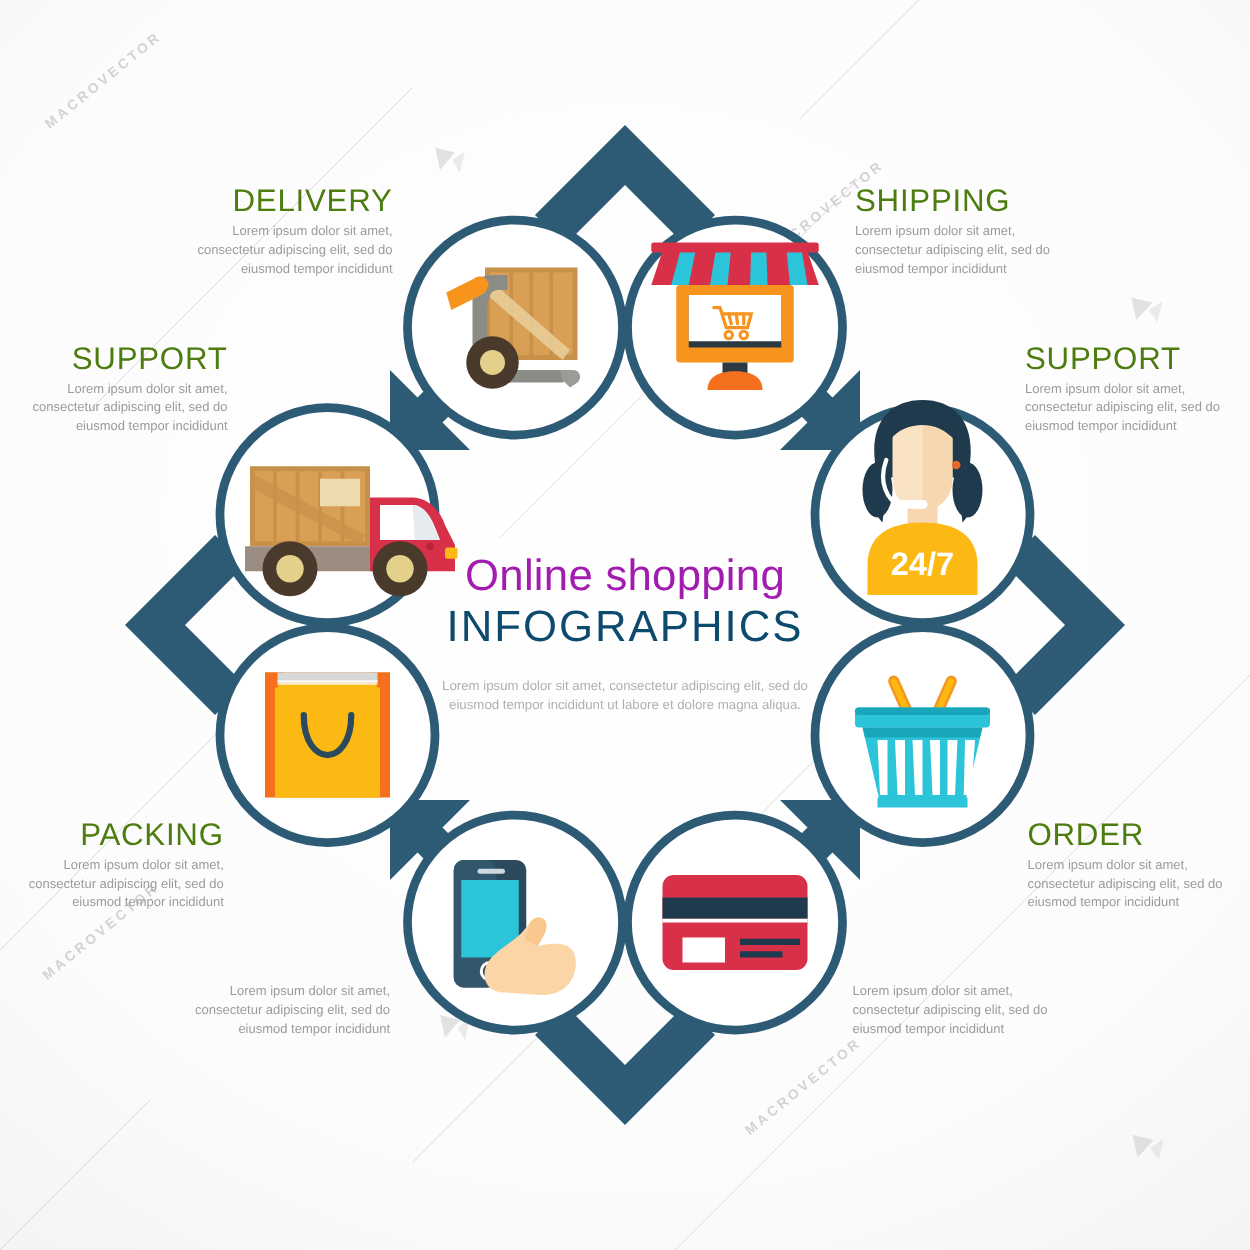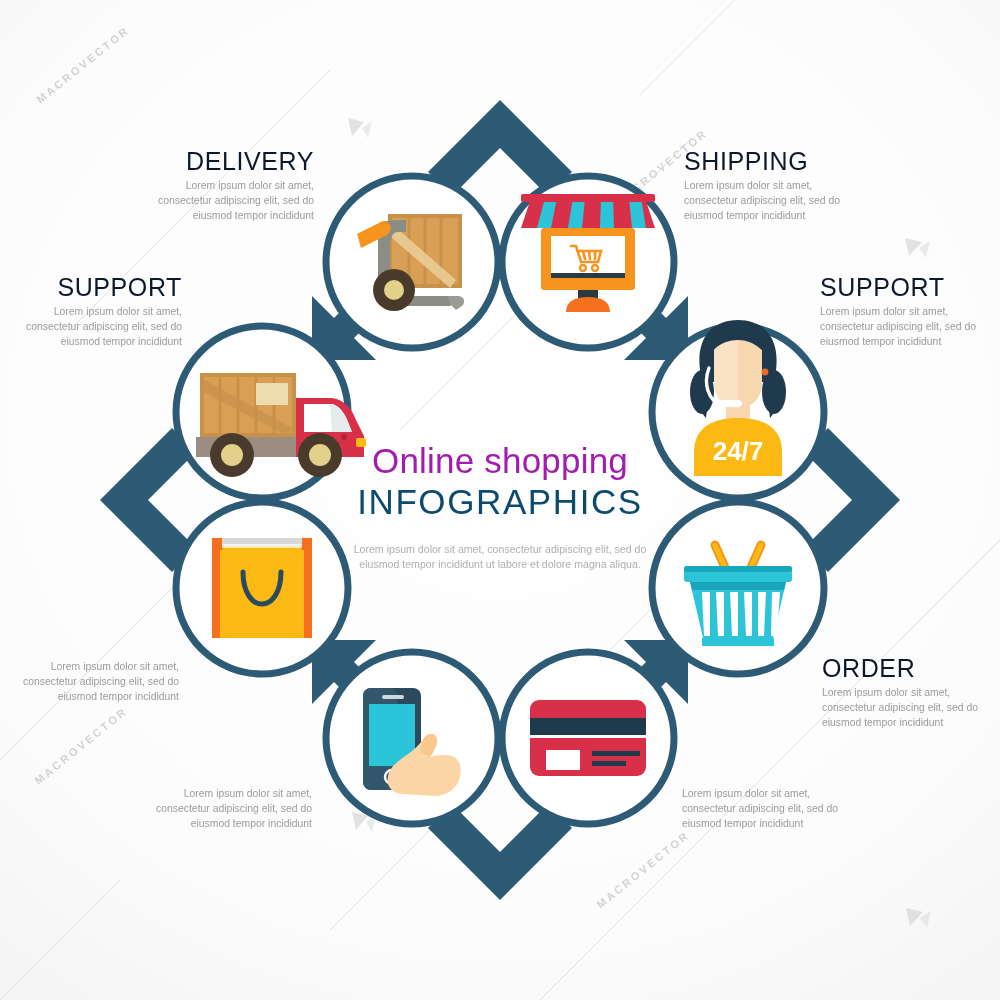--- a/index.html
+++ b/index.html
@@ -10,21 +10,21 @@
       radial-gradient(ellipse 120% 110% at 50% 42%, #ffffff 0%, #fcfcfc 46%, #f3f3f3 70%, #e6e6e6 92%, #dedede 100%);
     overflow:hidden;position:relative;
   }
   .stage{position:absolute;inset:0;}
   .layer{position:absolute;inset:0;}
   svg.full{position:absolute;left:0;top:0;width:1000px;height:1000px;overflow:visible;}
 
   
   .lbl{position:absolute;}
   .lbl .ttl{
-    font-size:25px;letter-spacing:.6px;color:#0f172a;font-weight:400;
+    font-size:25px;letter-spacing:.6px;color:#4d7c0f;font-weight:400;
     line-height:1.05;white-space:nowrap;
   }
   .lbl .dsc{
     font-size:10.4px;line-height:1.42;color:#9b9b9b;margin-top:5px;
     width:172px;
   }
   .lbl.right{text-align:left;}
   .lbl.left{text-align:right;}
   .lbl.left .dsc{margin-left:auto;}
 
@@ -311,20 +311,21 @@
     <div class="ttl">SUPPORT</div>
     <div class="dsc">Lorem ipsum dolor sit amet, consectetur adipiscing elit, sed do eiusmod tempor incididunt</div>
   </div>
 
   <div class="lbl right" style="left:820px;top:274px;width:174px;">
     <div class="ttl">SUPPORT</div>
     <div class="dsc">Lorem ipsum dolor sit amet, consectetur adipiscing elit, sed do eiusmod tempor incididunt</div>
   </div>
 
   <div class="lbl left" style="left:5px;top:655px;width:174px;">
+    <div class="ttl">PACKING</div>
     <div class="dsc">Lorem ipsum dolor sit amet, consectetur adipiscing elit, sed do eiusmod tempor incididunt</div>
   </div>
 
   <div class="lbl right" style="left:822px;top:655px;width:174px;">
     <div class="ttl">ORDER</div>
     <div class="dsc">Lorem ipsum dolor sit amet, consectetur adipiscing elit, sed do eiusmod tempor incididunt</div>
   </div>
 
   <div class="lbl left" style="left:138px;top:782px;width:174px;">
     <div class="dsc">Lorem ipsum dolor sit amet, consectetur adipiscing elit, sed do eiusmod tempor incididunt</div>

